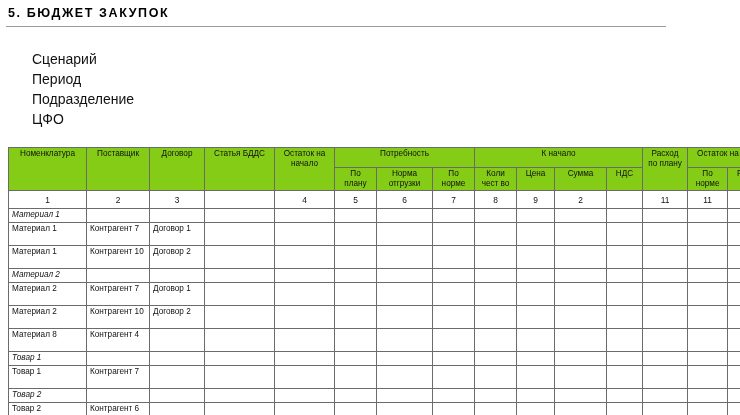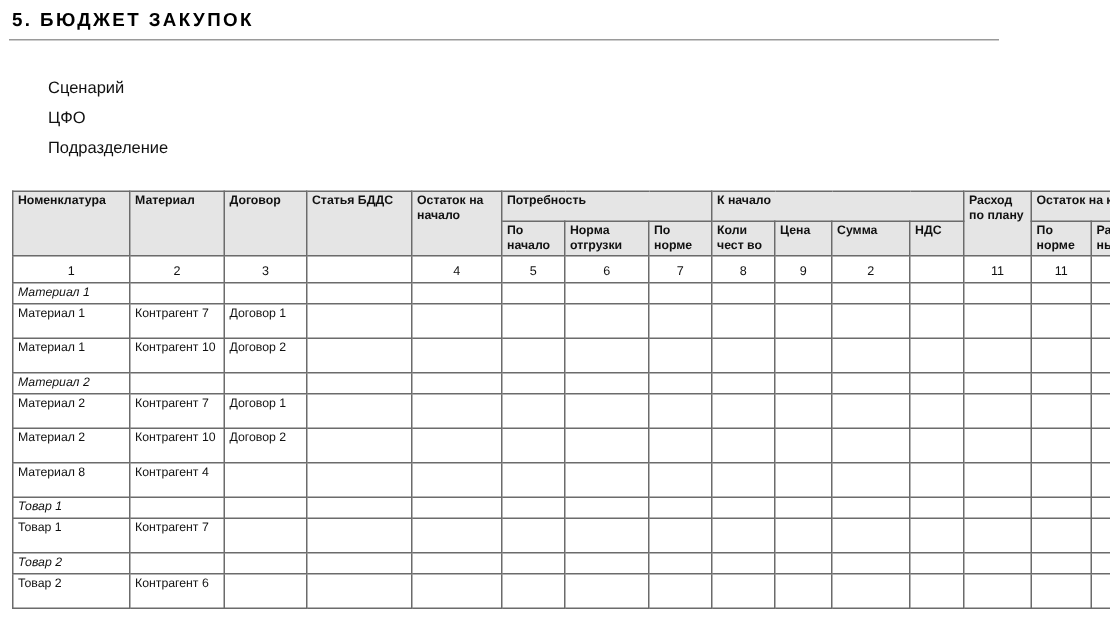--- a/index.html
+++ b/index.html
@@ -29,45 +29,45 @@
   }
   .title-rule {
     margin: 6px 6px 0 6px;
     border-top: 1px solid #9a9a9a;
     height: 0;
   }
   .params {
     margin: 22px 0 0 32px;
   }
   .param-row {
-    font-size: 11px;
+    font-size: 14px;
     color: #111;
     padding: 4px 0;
     line-height: 12px;
   }
   .table-wrap {
     margin: 18px 8px 0 8px;
   }
   table.budget {
     border-collapse: collapse;
     width: 724px;
     table-layout: fixed;
   }
   table.budget th, table.budget td {
     border: 1px solid #6b6b6b;
     font-size: 8.2px;
     color: #111;
     padding: 1px 3px;
     vertical-align: top;
   }
   thead th {
-    background: #e5e5e5;
-    text-align: left;
+    background: #84cc16;
+    text-align: center;
     vertical-align: middle;
-    font-weight: bold;
+    font-weight: normal;
     font-size: 8.4px;
     line-height: 10px;
     height: 14px;
   }
   thead th.grp {
     height: 17px;
     margin-left: 12px;
   }
   tr.numrow td {
     background: #ffffff;
@@ -120,22 +120,23 @@
 </head>
 <body>
 
 <div class="page">
 
   <div class="doc-title">5. БЮДЖЕТ ЗАКУПОК</div>
   <div class="title-rule"></div>
 
   <div class="params">
     <div class="param-row">Сценарий</div>
+    <div class="param-row">Период</div>
+    <div class="param-row">Подразделение</div>
     <div class="param-row">ЦФО</div>
-    <div class="param-row">Подразделение</div>
   </div>
 
   <div class="table-wrap">
     <table class="budget">
       <colgroup>
         <col class="w-nomen">
           <col class="w-postav">
           <col class="w-dogovor">
           <col class="w-statya">
         <col class="w-ostatok">
@@ -146,31 +147,31 @@
           <col class="w-cena">
           <col class="w-summa">
           <col class="w-nds">
         <col class="w-rashod">
           <col class="w-kponorme">
           <col class="w-raschet">
       </colgroup>
       <thead>
         <tr>
           <th rowspan="2">Номенклатура</th>
-          <th rowspan="2">Материал</th>
+          <th rowspan="2">Поставщик</th>
           <th rowspan="2">Договор</th>
           <th rowspan="2">Статья БДДС</th>
           <th rowspan="2">Остаток на начало</th>
           <th class="grp" colspan="3">Потребность</th>
           <th class="grp" colspan="4">К начало</th>
           <th rowspan="2">Расход по плану</th>
           <th class="grp" colspan="2">Остаток на конец</th>
         </tr>
         <tr>
-          <th>По начало</th>
+          <th>По плану</th>
           <th>Норма отгрузки</th>
           <th>По норме</th>
           <th>Коли чест во</th>
           <th>Цена</th>
           <th>Сумма</th>
           <th>НДС</th>
           <th>По норме</th>
           <th>Расчет ный</th>
         </tr>
       </thead>

